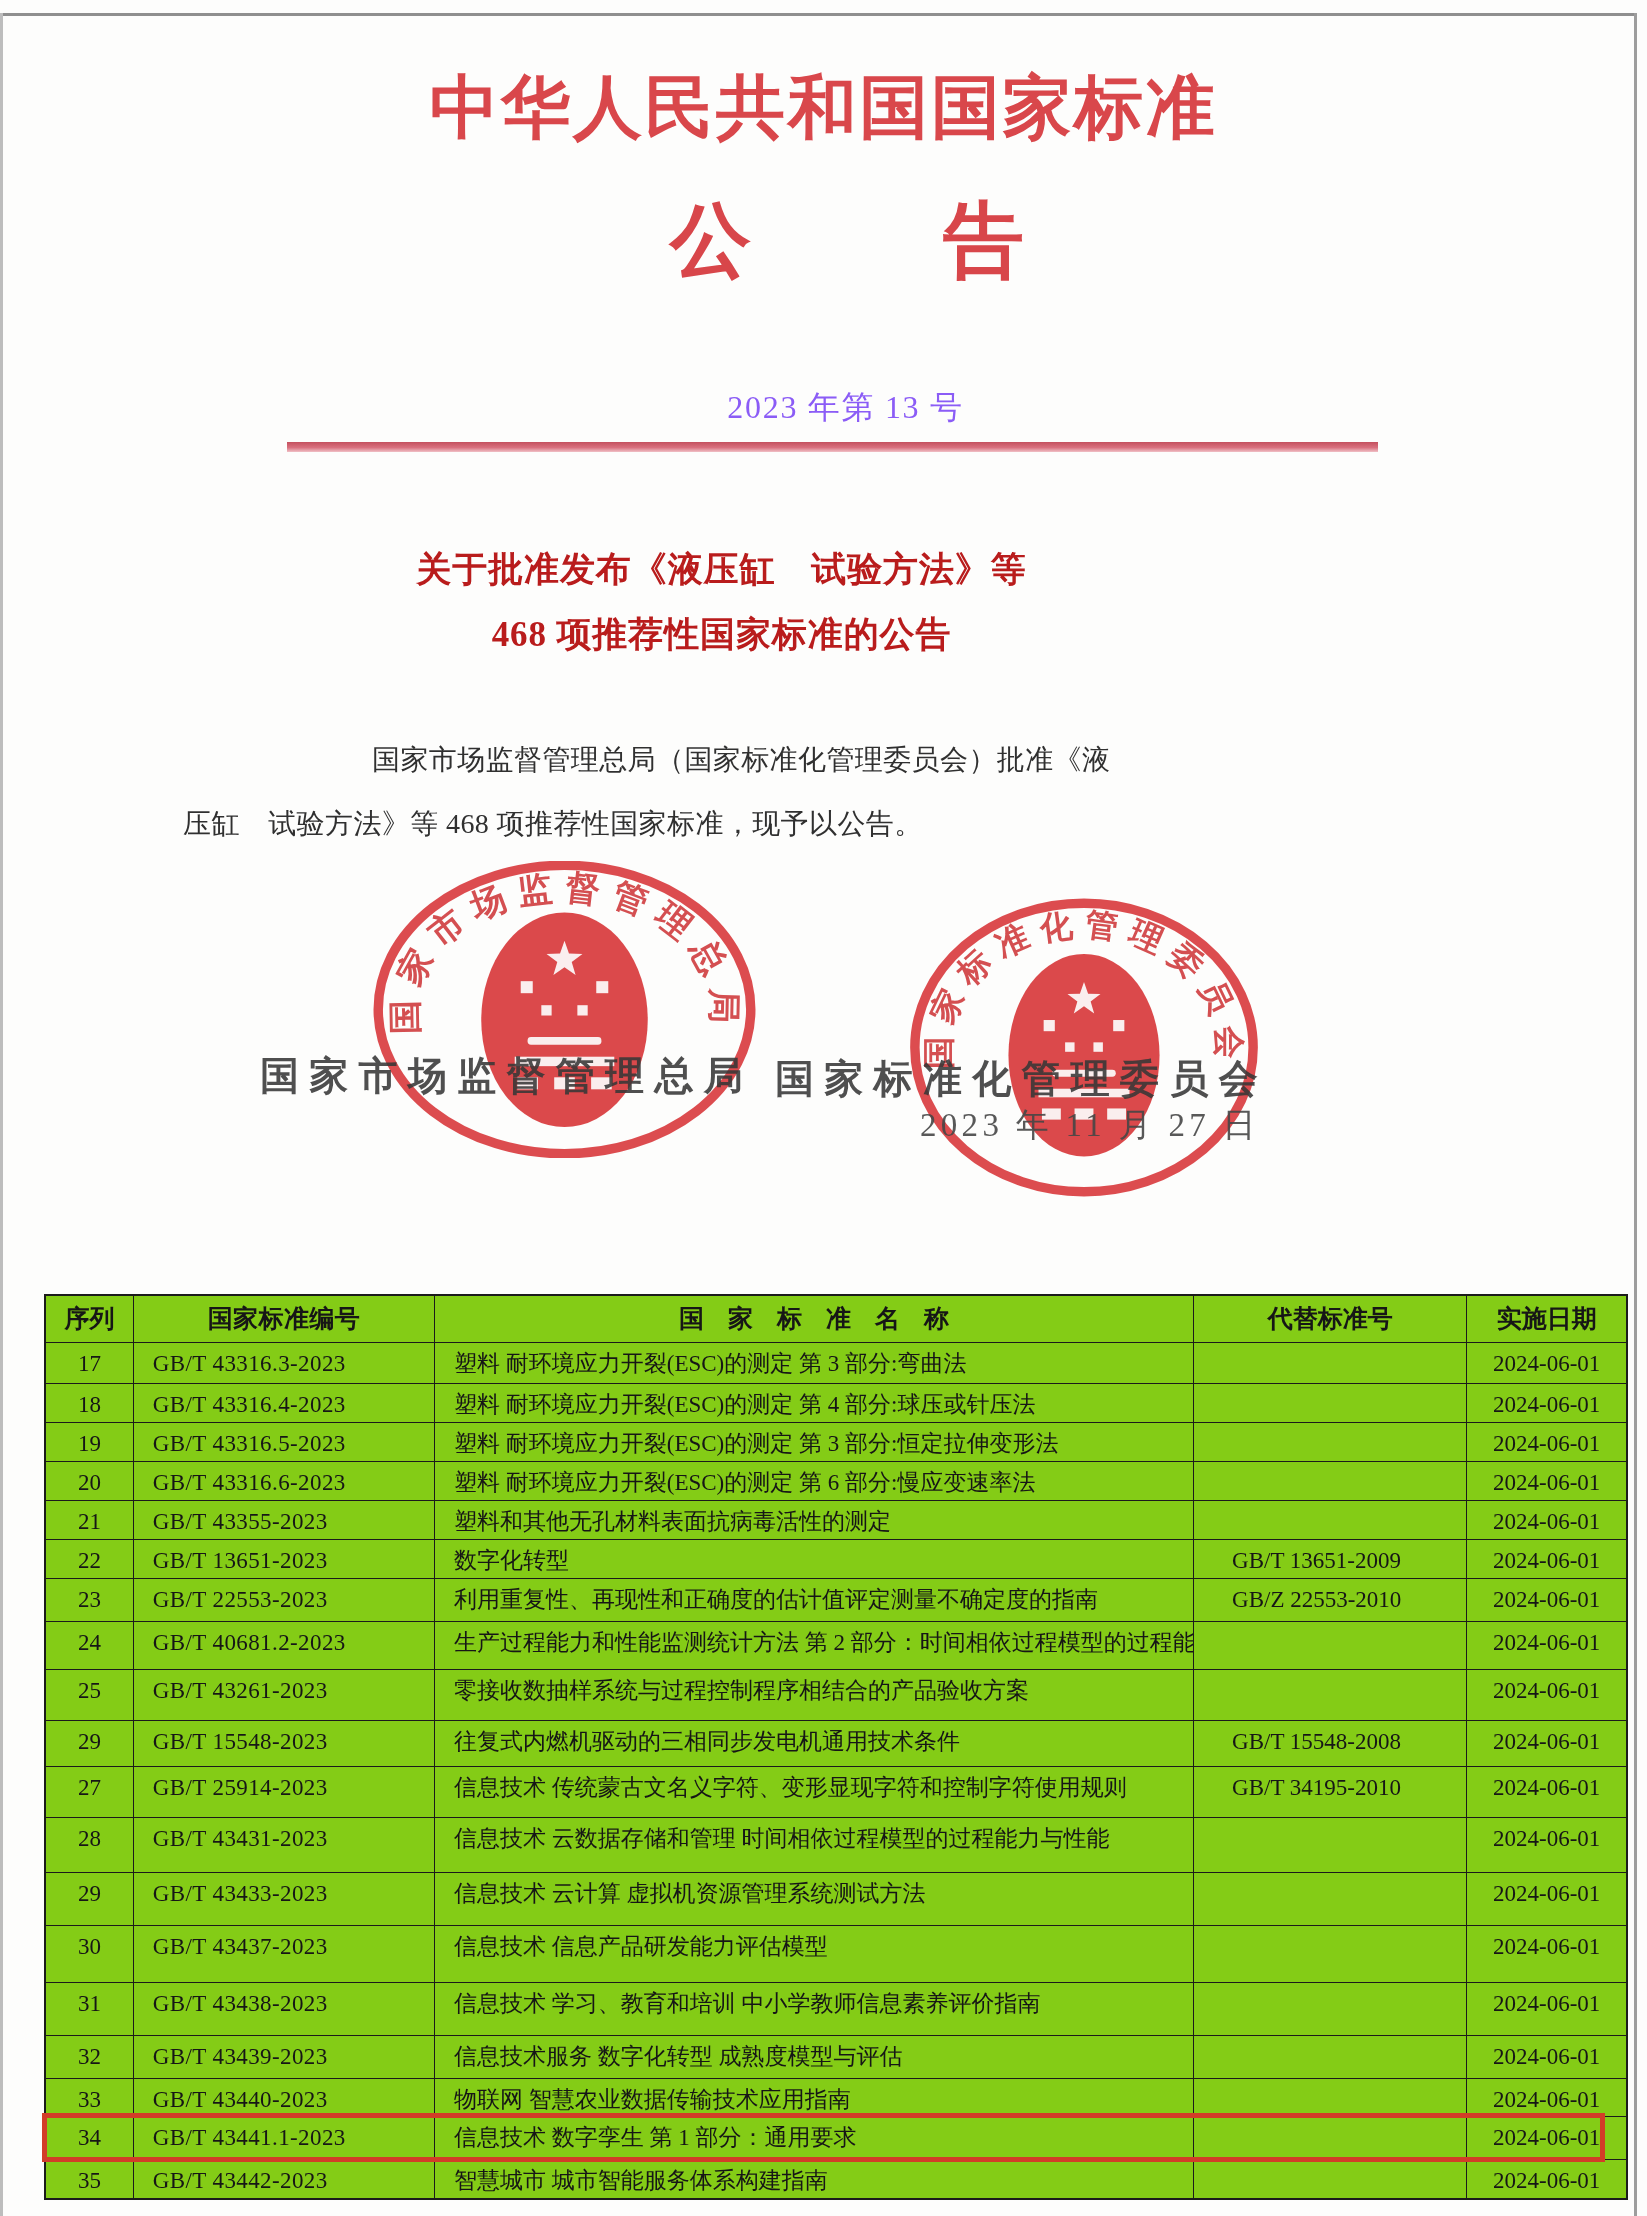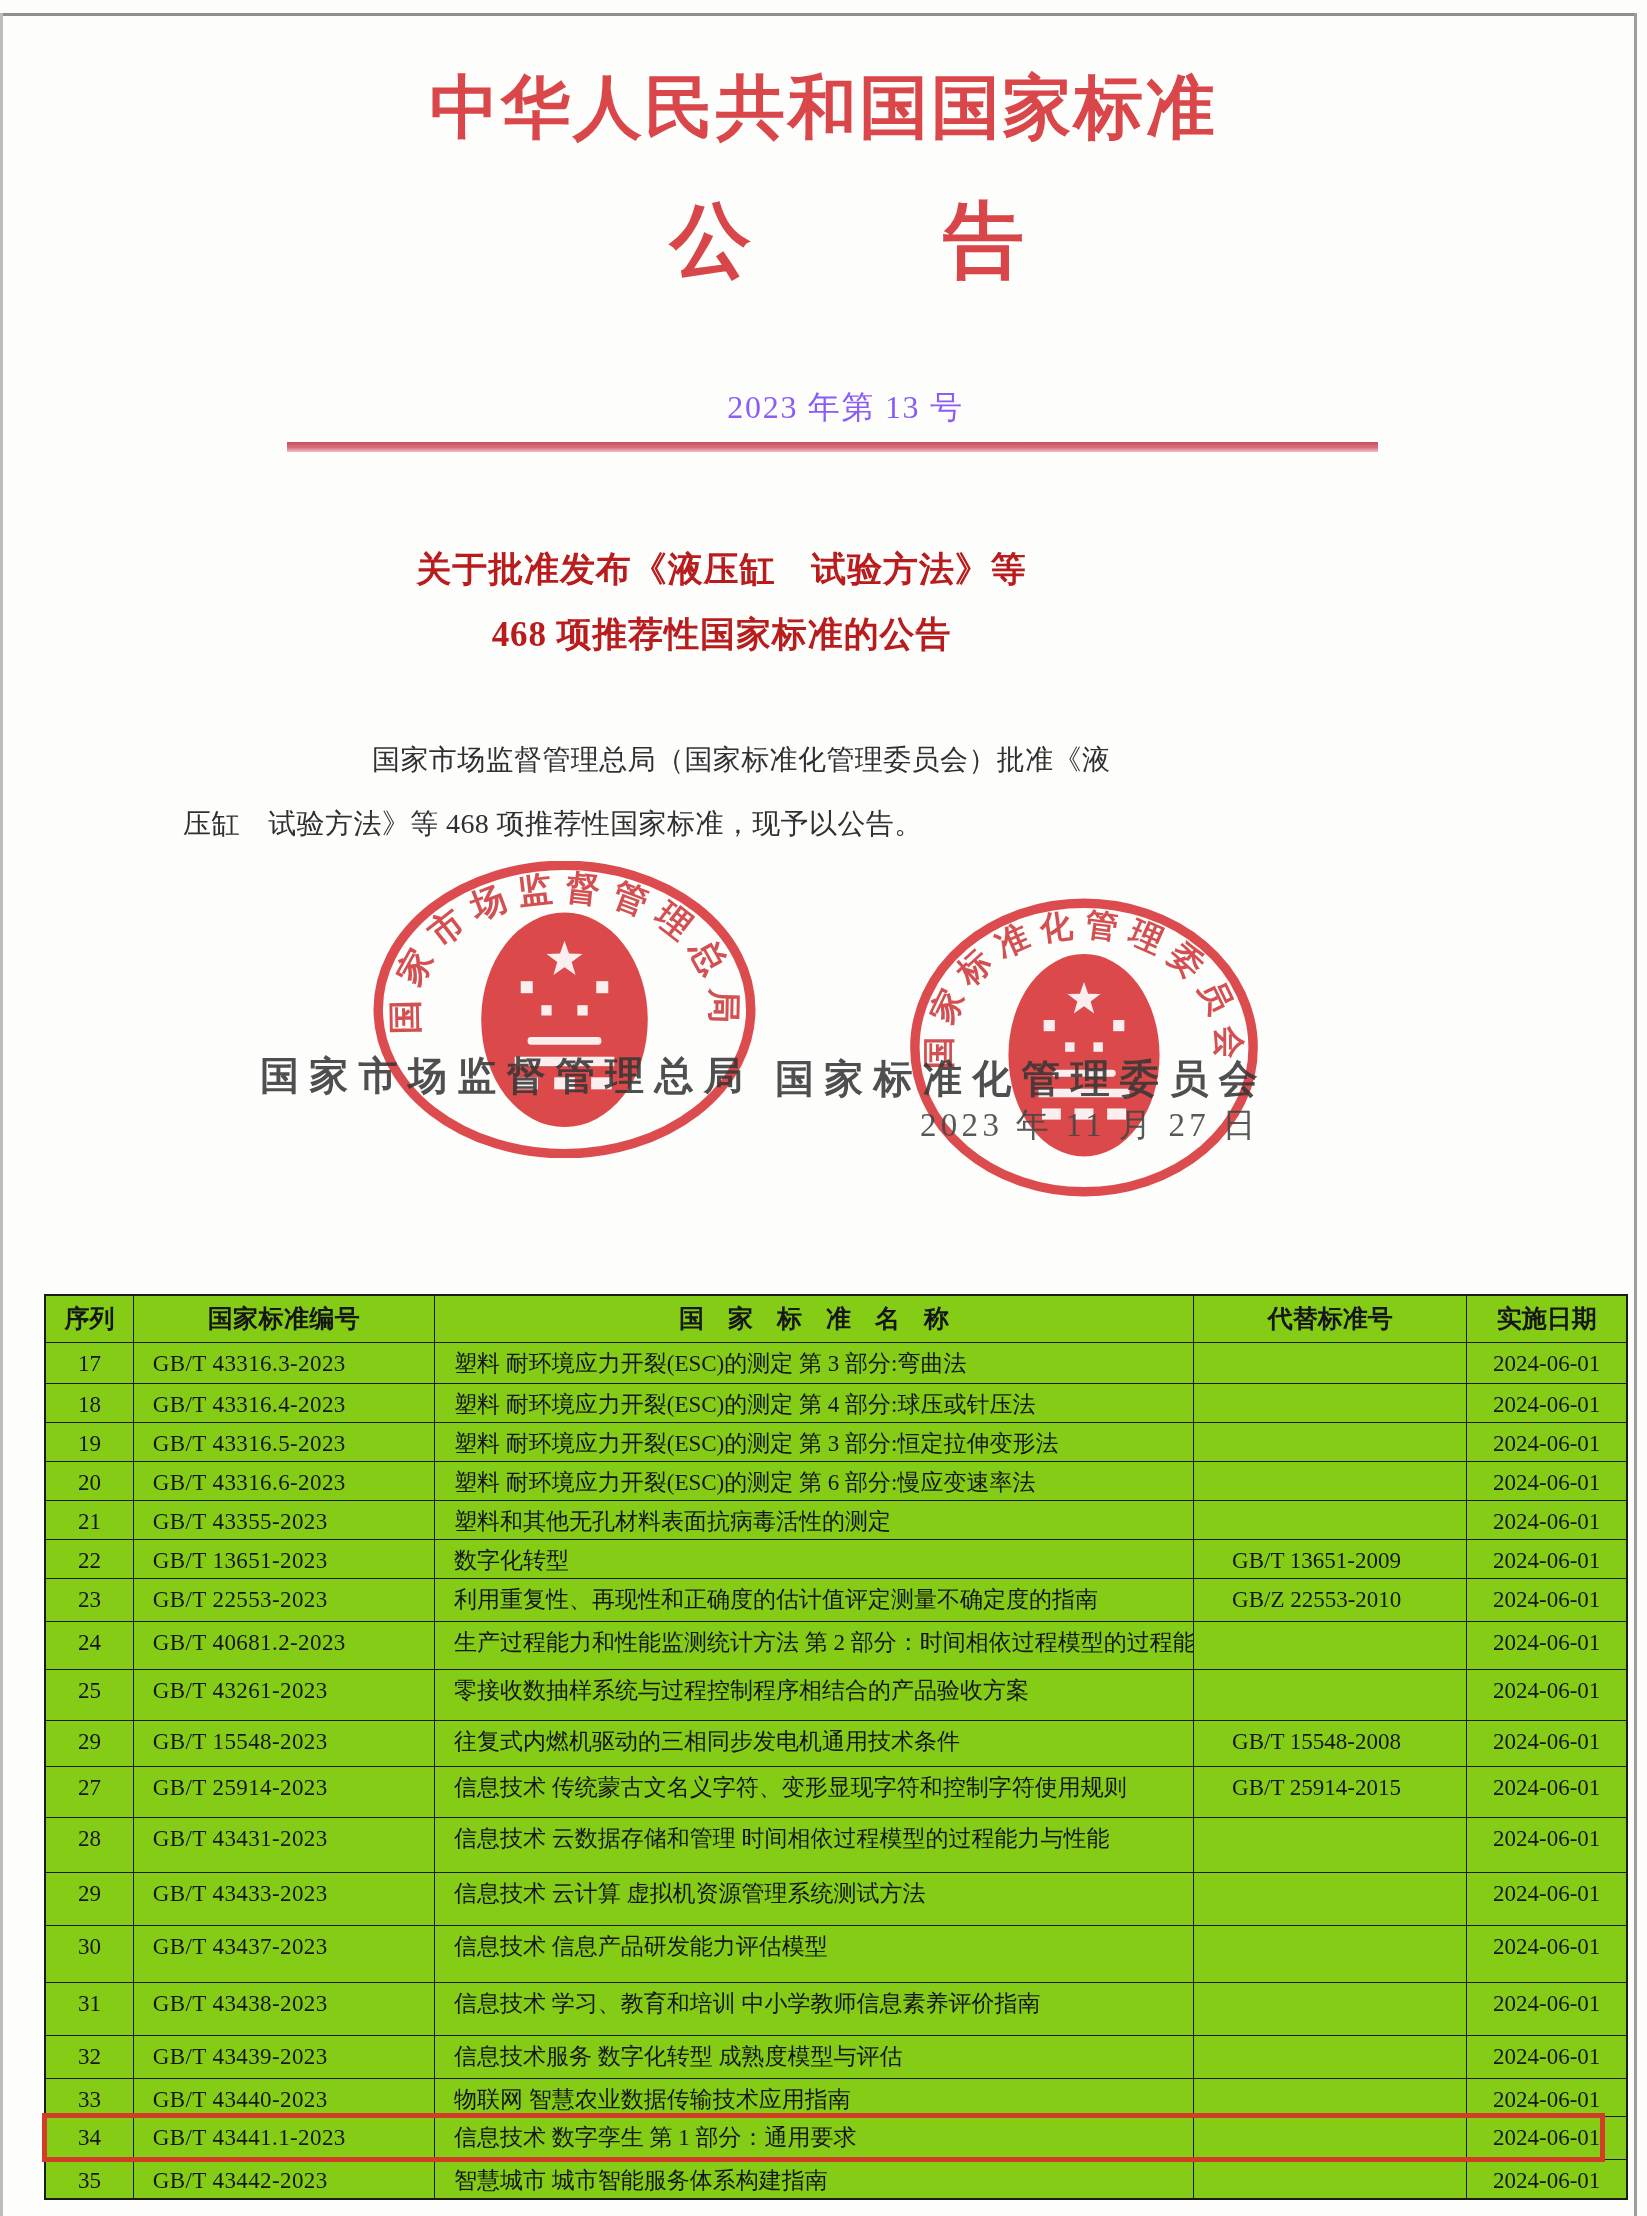--- a/index.html
+++ b/index.html
@@ -246,21 +246,21 @@
         <div class="t-cell c-seq">29</div>
         <div class="t-cell c-code">GB/T 15548-2023</div>
         <div class="t-cell c-name">往复式内燃机驱动的三相同步发电机通用技术条件</div>
         <div class="t-cell c-rep">GB/T 15548-2008</div>
         <div class="t-cell c-date">2024-06-01</div>
       </div>
       <div class="t-row">
         <div class="t-cell c-seq">27</div>
         <div class="t-cell c-code">GB/T 25914-2023</div>
         <div class="t-cell c-name">信息技术 传统蒙古文名义字符、变形显现字符和控制字符使用规则</div>
-        <div class="t-cell c-rep">GB/T 25914-2015</div>
+        <div class="t-cell c-rep">GB/T 34195-2010</div>
         <div class="t-cell c-date">2024-06-01</div>
       </div>
       <div class="t-row">
         <div class="t-cell c-seq">28</div>
         <div class="t-cell c-code">GB/T 43431-2023</div>
         <div class="t-cell c-name">信息技术 云数据存储和管理 时间相依过程模型的过程能力与性能</div>
         <div class="t-cell c-rep"></div>
         <div class="t-cell c-date">2024-06-01</div>
       </div>
       <div class="t-row">

